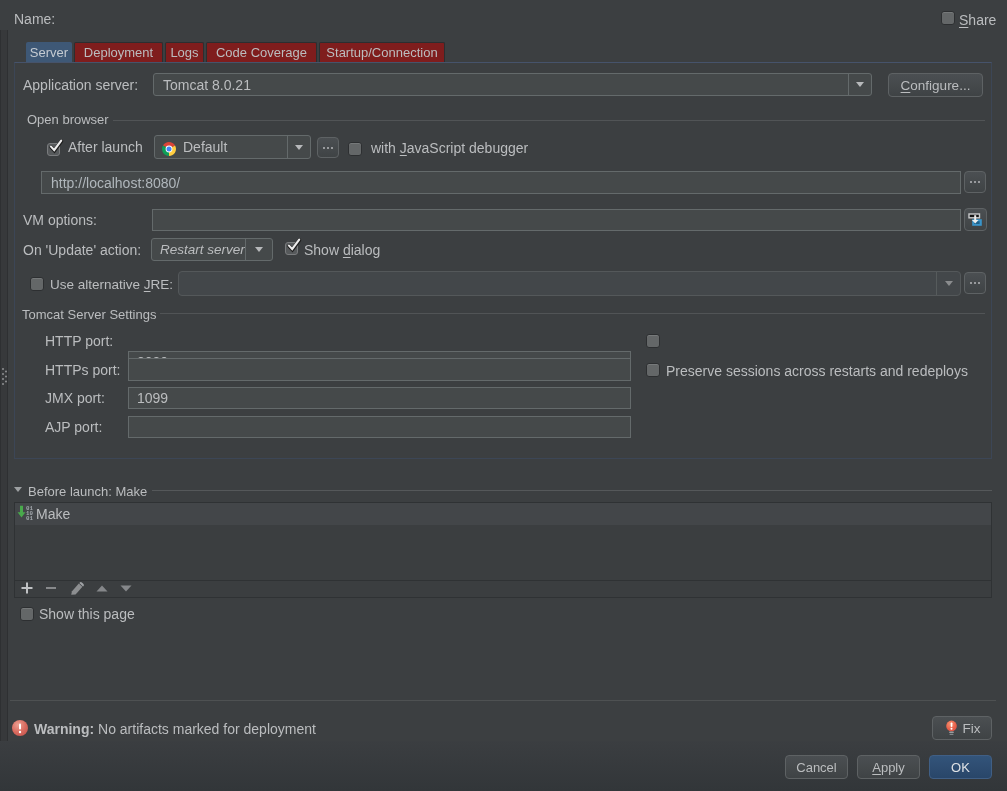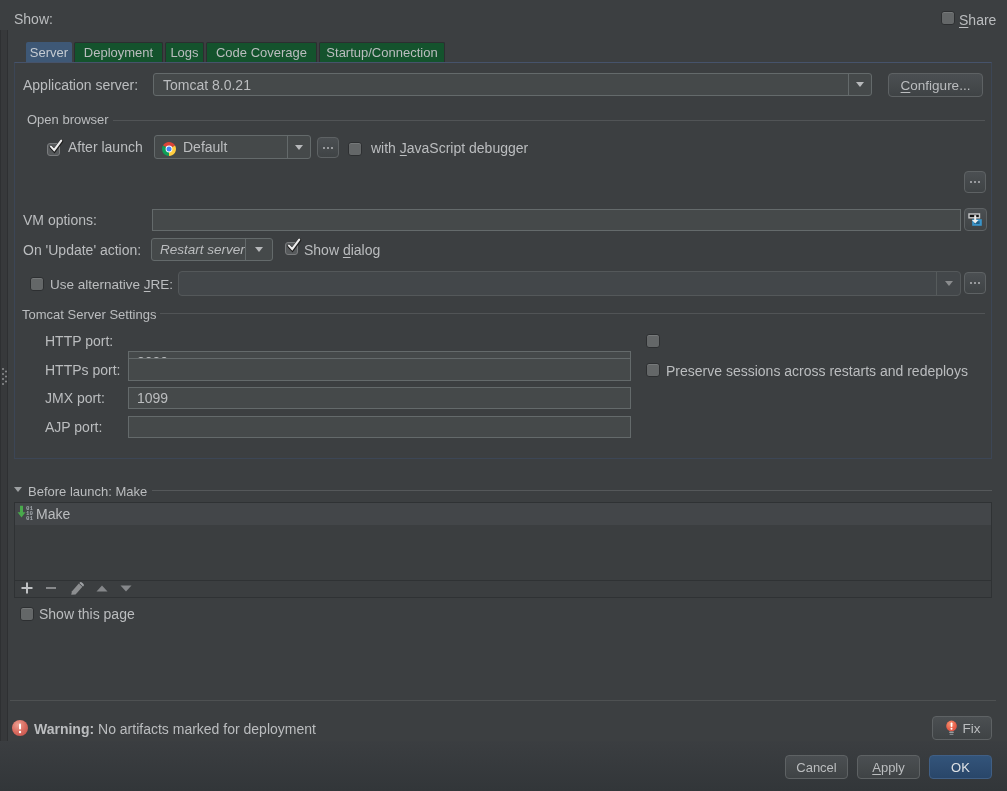--- a/index.html
+++ b/index.html
@@ -20,21 +20,21 @@
   .cb.ch svg{position:absolute;left:0px;top:-5px;}
   .sepline{position:absolute;height:1px;background:#515456;}
   .septext{position:absolute;white-space:nowrap;font-size:13px;color:#bbbdbf;}
   u{text-underline-offset:2px;}
   .dots{width:2px;height:2px;border-radius:1px;background:#b4b6b8;box-shadow:-4px 0 0 #b4b6b8,4px 0 0 #b4b6b8;}
 </style>
 </head>
 <body>
 <div id="app">
 
-  <div class="lbl" style="left:14px;top:11px;">Show:</div>
+  <div class="lbl" style="left:14px;top:11px;">Name:</div>
   <div class="cb un" style="left:941px;top:11px;width:14px;height:14px;"></div>
   <div class="lbl" style="left:959px;top:12px;"><u>S</u>hare</div>
 
   <div class="abs" style="left:0;top:30px;width:8px;height:711px;background:#37393b;border-left:1px solid #2e3032;border-right:1px solid #2e3032;box-sizing:border-box;"></div>
   <svg class="abs" style="left:1px;top:367px;" width="7" height="20" viewBox="0 0 7 20">
     <g fill="#8f9193">
       <circle cx="2" cy="2" r="1"></circle>
         <circle cx="5" cy="4.5" r="1"></circle>
       <circle cx="2" cy="7" r="1"></circle>
         <circle cx="5" cy="9.5" r="1"></circle>
@@ -45,21 +45,21 @@
   </svg>
 
   <div class="abs" id="tabs" style="left:26px;top:42px;height:20px;display:flex;font-size:13px;">
     <div style="width:46px;background:#3e5876;color:#c5cbd2;display:flex;align-items:center;justify-content:center;border-radius:2px 2px 0 0;">Server</div>
     <div class="tab" style="width:89px;">Deployment</div>
     <div class="tab" style="width:39px;">Logs</div>
     <div class="tab" style="width:111px;">Code Coverage</div>
     <div class="tab" style="width:126px;">Startup/Connection</div>
   </div>
   <style>
-    .tab{background:#14532d;border:1px solid #2c2e30;border-bottom:none;margin-left:2px;border-radius:2px 2px 0 0;display:flex;align-items:center;justify-content:center;box-sizing:border-box;color:#bbbdbf;}
+    .tab{background:#7f1d1d;border:1px solid #2c2e30;border-bottom:none;margin-left:2px;border-radius:2px 2px 0 0;display:flex;align-items:center;justify-content:center;box-sizing:border-box;color:#bbbdbf;}
   </style>
 
   <div class="abs" style="left:14px;top:62px;width:978px;height:397px;border:1px solid #3c4656;border-top:1.5px solid #46536b;box-sizing:border-box;"></div>
 
   <div class="lbl" style="left:23px;top:77px;">Application server:</div>
   <div class="field" style="left:153px;top:73px;width:719px;height:23px;border-radius:3px;">
     <div class="ftext">Tomcat 8.0.21</div>
     <div class="combo-arrow" style="width:23px;">
         <div class="tri-dn"></div>
       </div>
@@ -90,20 +90,23 @@
     <div class="combo-arrow" style="width:23px;">
         <div class="tri-dn"></div>
       </div>
   </div>
   <div class="btn" style="left:317px;top:137px;width:22px;height:21px;">
       <div class="dots"></div>
     </div>
   <div class="cb un" style="left:348px;top:142px;"></div>
   <div class="lbl" style="left:371px;top:140px;">with <u>J</u>avaScript debugger</div>
 
+  <div class="field" style="left:41px;top:171px;width:920px;height:23px;">
+      <div class="ftext" style="color:#b0b7bc;">http://localhost:8080/</div>
+    </div>
   <div class="btn" style="left:964px;top:171px;width:22px;height:22px;">
       <div class="dots"></div>
     </div>
 
   <div class="lbl" style="left:23px;top:212px;">VM options:</div>
   <div class="field" style="left:152px;top:209px;width:809px;height:22px;"></div>
   <div class="btn" style="left:964px;top:208px;width:23px;height:23px;">
     <svg width="17" height="17" viewBox="0 0 17 17">
       <rect x="2" y="3" width="10.5" height="3.8" fill="#151515" stroke="#c9cbcd" stroke-width="1.4"></rect>
       <rect x="5.2" y="8.2" width="9.6" height="6.6" fill="#3994ca"></rect>

